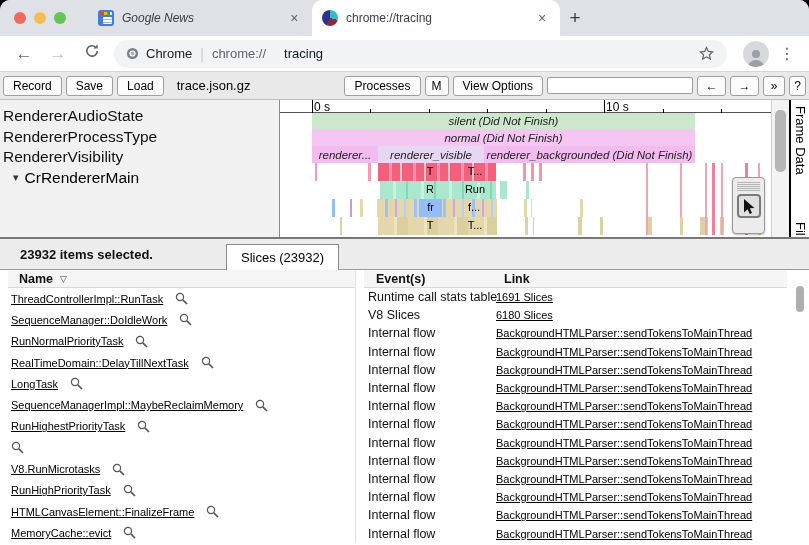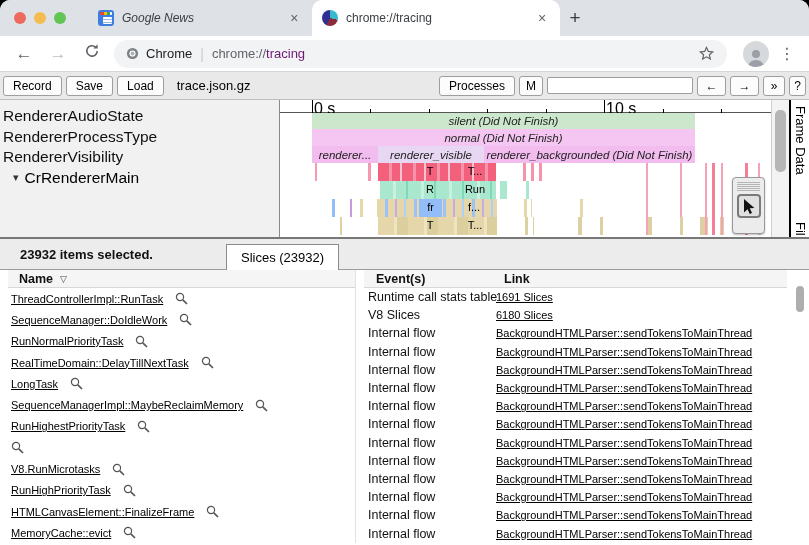--- a/index.html
+++ b/index.html
@@ -26,21 +26,21 @@
      background:conic-gradient(from 0deg,#35b9cc 0deg 105deg,#8a2b3a 105deg 205deg,#2e3192 205deg 360deg); }
 
   
   .navbar { height:36px; background:#fff; border-bottom:1px solid #d4d7da; display:flex; align-items:center; }
   .navbtn { font-size:17px; color:#5f6368; width:24px; text-align:center; flex:none; }
   .navbtn.disabled { color:#bdc1c6; }
   .omnibox { flex:1; height:28px; background:#f1f3f4; border-radius:14px; margin-left:10px; margin-right:10px;
      display:flex; align-items:center; padding:0 12px; font-size:13px; }
   .site-name { color:#202124; margin-left:7px; }
   .omni-div { color:#c8cbce; margin:0 8px; font-size:14px; }
-  .url-scheme { color:#5f6368; } .url-host { color:#701a75; }
+  .url-scheme { color:#5f6368; } .url-host { color:#0f172a;margin-left:18px; }
   .omni-spacer { flex:1; }
   .avatar { width:26px; height:26px; border-radius:50%; background:#d6d9dc; margin:0 10px 0 6px;
      display:flex; align-items:flex-end; justify-content:center; overflow:hidden; flex:none; }
   .kebab { font-size:16px; color:#5f6368; margin-right:14px; }
 
   
   .tr-toolbar { height:28px; background:#e9e9e9; border-bottom:1px solid #bfbfbf; display:flex; align-items:center; padding:0 3px; }
   .tbtn { background:#fcfcfc; border:1px solid #9e9e9e; border-radius:3px; font-size:12px; color:#000;
      padding:2px 9px; margin-right:4px; white-space:nowrap; }
   .tbtn.narrow { padding:2px 6px; }
@@ -52,21 +52,21 @@
   .tbtn.help { width:17px; text-align:center; padding:2px 0; margin-right:0; }
 
   
   .timeline { height:137px; display:flex; background:#7f1d1d; }
   .names-pane { width:280px; flex:none; background:#f1f1f1; border-right:1px solid #8a8a8a; padding-top:6px; }
   .track-name { font-size:15.5px; line-height:20.5px; padding-left:3px; color:#111; white-space:nowrap; }
   .thread-row { display:flex; align-items:center; gap:6px; padding-left:13px; margin-top:1px; font-size:15.5px; }
   .expand-tri { font-size:11px; color:#333; }
   .track-area { width:491px; flex:none; position:relative; background:#fff; overflow:hidden; }
   .ruler { position:absolute; left:0; top:0; width:100%; height:13px; border-bottom:1px solid #555; background:#fff; }
-  .ruler-label { position:absolute; top:0px; font-size:16px; color:#000; }
+  .ruler-label { position:absolute; top:0px; font-size:12px; color:#000; }
   .tick { position:absolute; width:1px; background:#000; }
   .band { position:absolute; display:flex; align-items:center; justify-content:center;
      font-size:11.5px; font-style:italic; color:#222; white-space:nowrap; overflow:hidden; }
   .srow { position:absolute; height:18px; }
   .sblock { position:absolute; top:0; height:18px; }
   .slice-label { position:absolute; top:2px; font-size:11px; font-style:normal; color:#000; text-align:center; }
   .vline { position:absolute; }
   .tool-panel { position:absolute; left:452px; top:77px; width:33px; height:57px; background:#ececec;
      border:1px solid #999; border-radius:4px; box-shadow:0 1px 2px rgba(0,0,0,.25); }
   .tool-grip { height:11px; margin:3px 4px 2px 4px; background:repeating-linear-gradient(#ececec 0 1px,#b5b5b5 1px 2px); }
@@ -159,20 +159,21 @@
   </div>
 
   <div class="tr-toolbar">
     <button class="tbtn">Record</button>
     <button class="tbtn">Save</button>
     <button class="tbtn">Load</button>
     <span class="filename">trace.json.gz</span>
     <span class="tr-spacer"></span>
     <button class="tbtn">Processes</button>
     <button class="tbtn narrow">M</button>
+    <button class="tbtn">View Options</button>
     <input class="tr-search" value="" style="">
     <button class="tbtn nav">←</button>
     <button class="tbtn nav">→</button>
     <button class="tbtn more">»</button>
     <button class="tbtn help">?</button>
   </div>
 
   <div class="timeline">
     <div class="names-pane">
 

